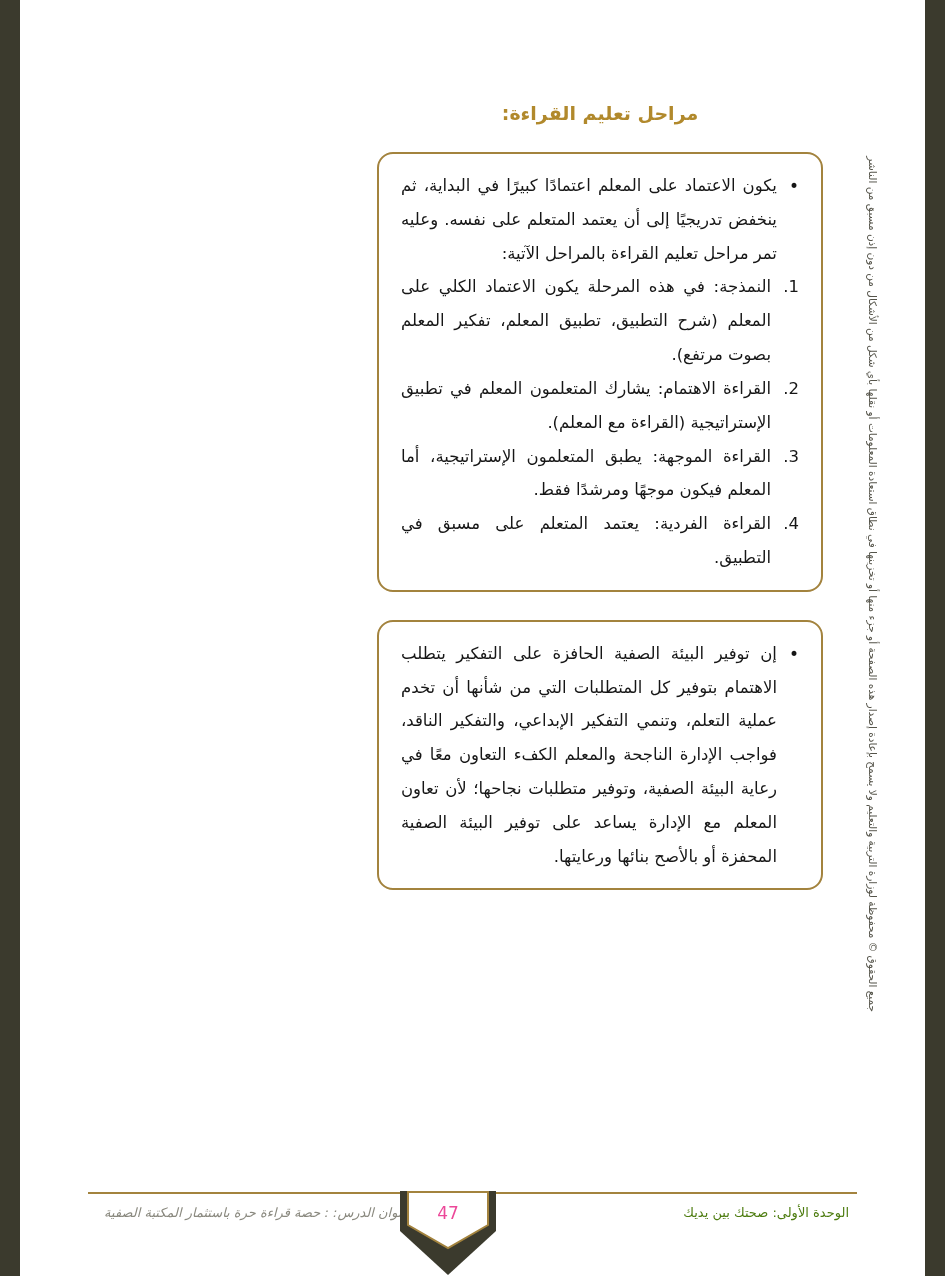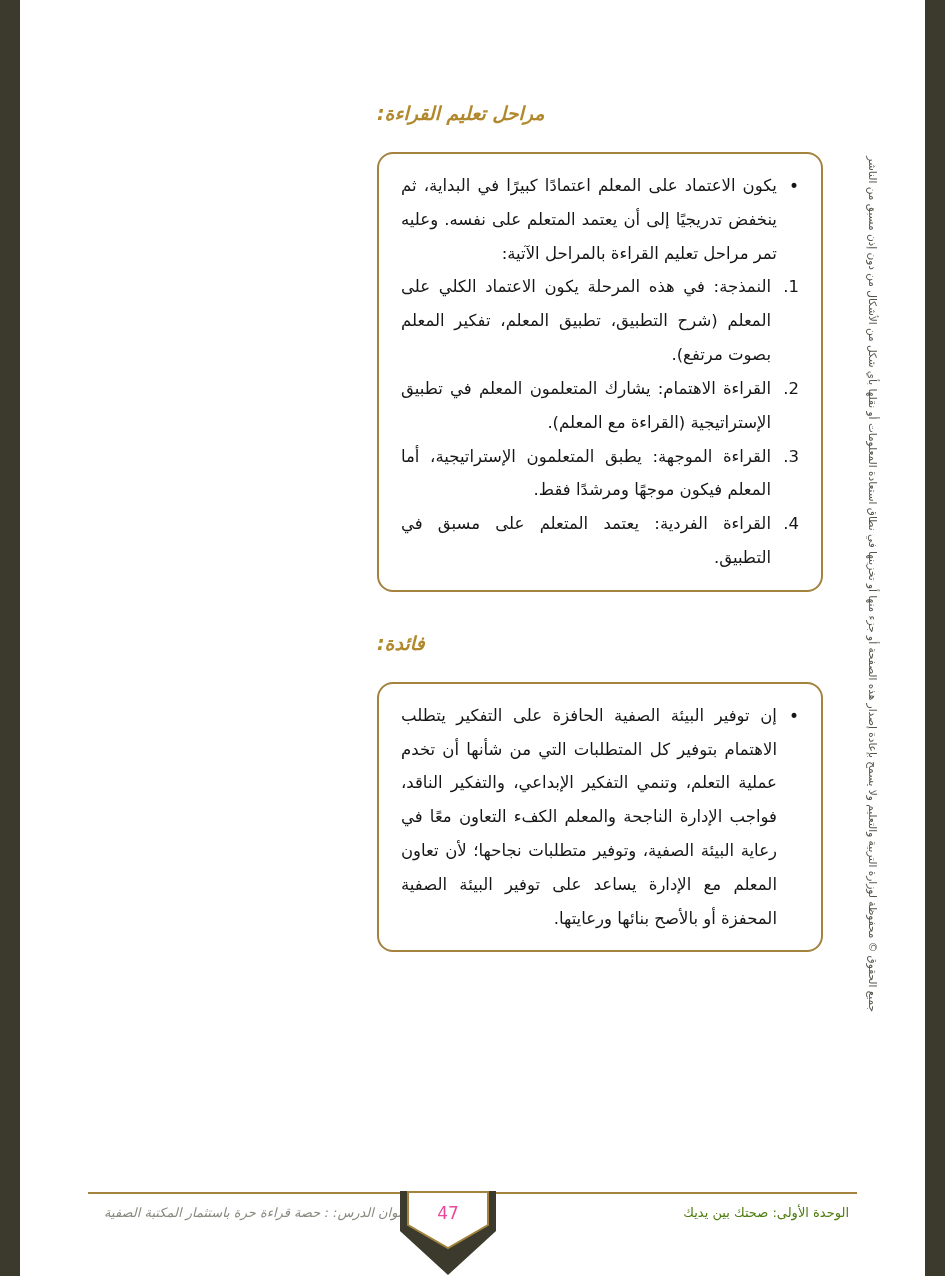--- a/index.html
+++ b/index.html
@@ -13,23 +13,22 @@
   .side-bar{position:absolute;top:0;width:20px;height:1276px;background:#3b3a2d;}
   .side-bar.left{left:0;}
   .side-bar.right{right:0;}
 
   .content{position:absolute;top:102px;right:122px;width:446px;direction:rtl;}
   .section-heading{
     margin:0;
     color:#b1892c;
     font-weight:bold;
     font-size:19px;
-    text-align:left;
+    text-align:center;
     letter-spacing:0;
-    font-style:italic;
   }
   .section-heading.second{margin-top:40px;}
   .box{
     border:2px solid #a3833e;
     border-radius:16px;
     padding:15px 22px;
     margin-top:28px;
     font-size:16.5px;
     line-height:2.05;
     color:#161616;
@@ -96,21 +95,20 @@
           <span class="num">3.</span>
           <span class="li-text">القراءة الموجهة: يطبق المتعلمون الإستراتيجية، أما المعلم فيكون موجهًا ومرشدًا فقط.</span>
         </li>
         <li>
           <span class="num">4.</span>
           <span class="li-text">القراءة الفردية: يعتمد المتعلم على مسبق في التطبيق.</span>
         </li>
       </ol>
     </div>
 
-    <h2 class="section-heading second">فائدة:</h2>
 
     <div class="box">
       <div class="bullet-row">
         <span class="bullet">•</span>
         <span class="li-text">إن توفير البيئة الصفية الحافزة على التفكير يتطلب الاهتمام بتوفير كل المتطلبات التي من شأنها أن تخدم عملية التعلم، وتنمي التفكير الإبداعي، والتفكير الناقد، فواجب الإدارة الناجحة والمعلم الكفء التعاون معًا في رعاية البيئة الصفية، وتوفير متطلبات نجاحها؛ لأن تعاون المعلم مع الإدارة يساعد على توفير البيئة الصفية المحفزة أو بالأصح بنائها ورعايتها.</span>
       </div>
     </div>
 
   </div>
 

